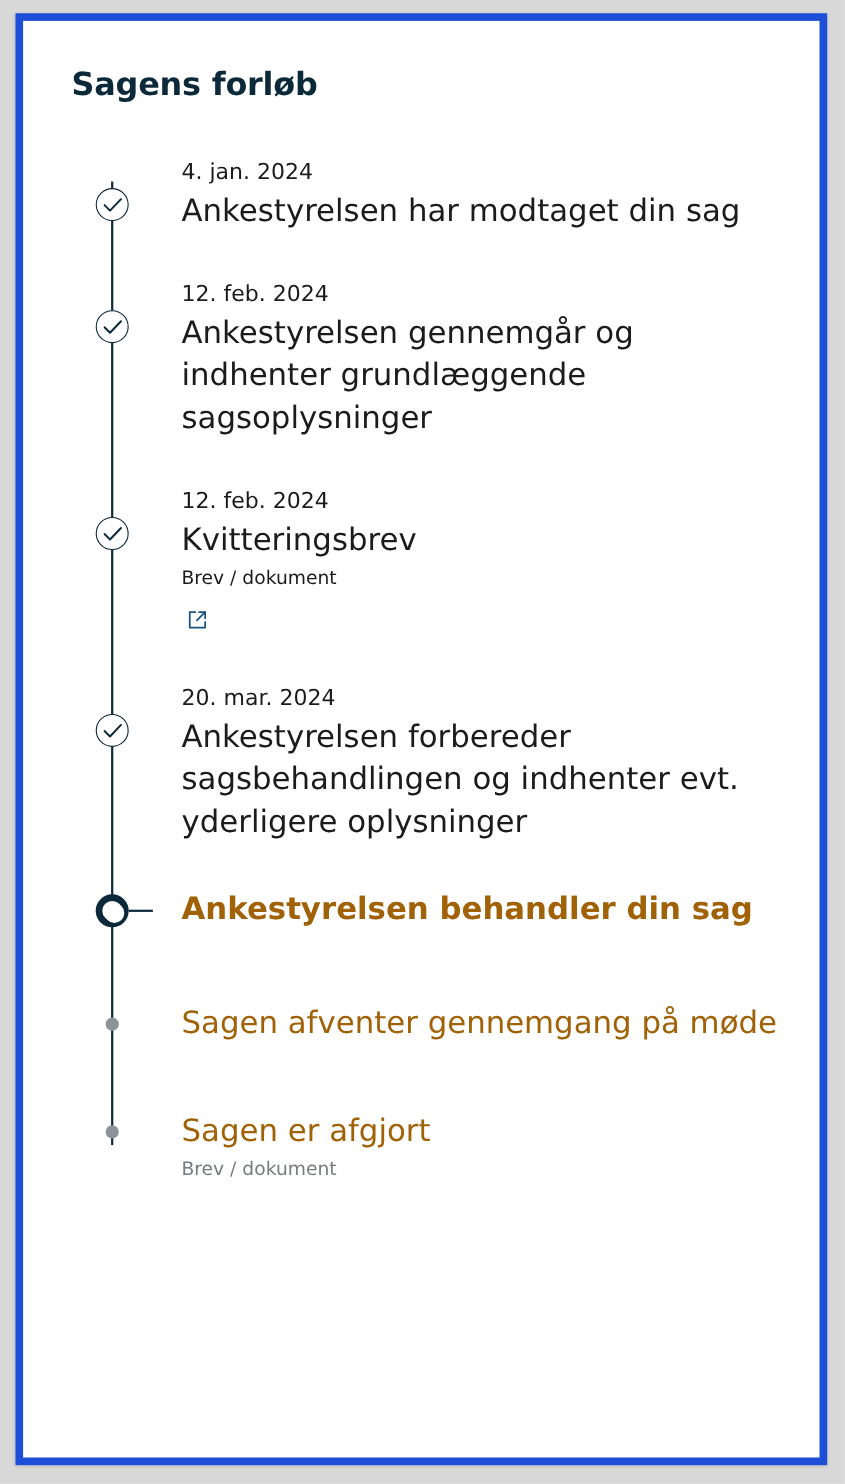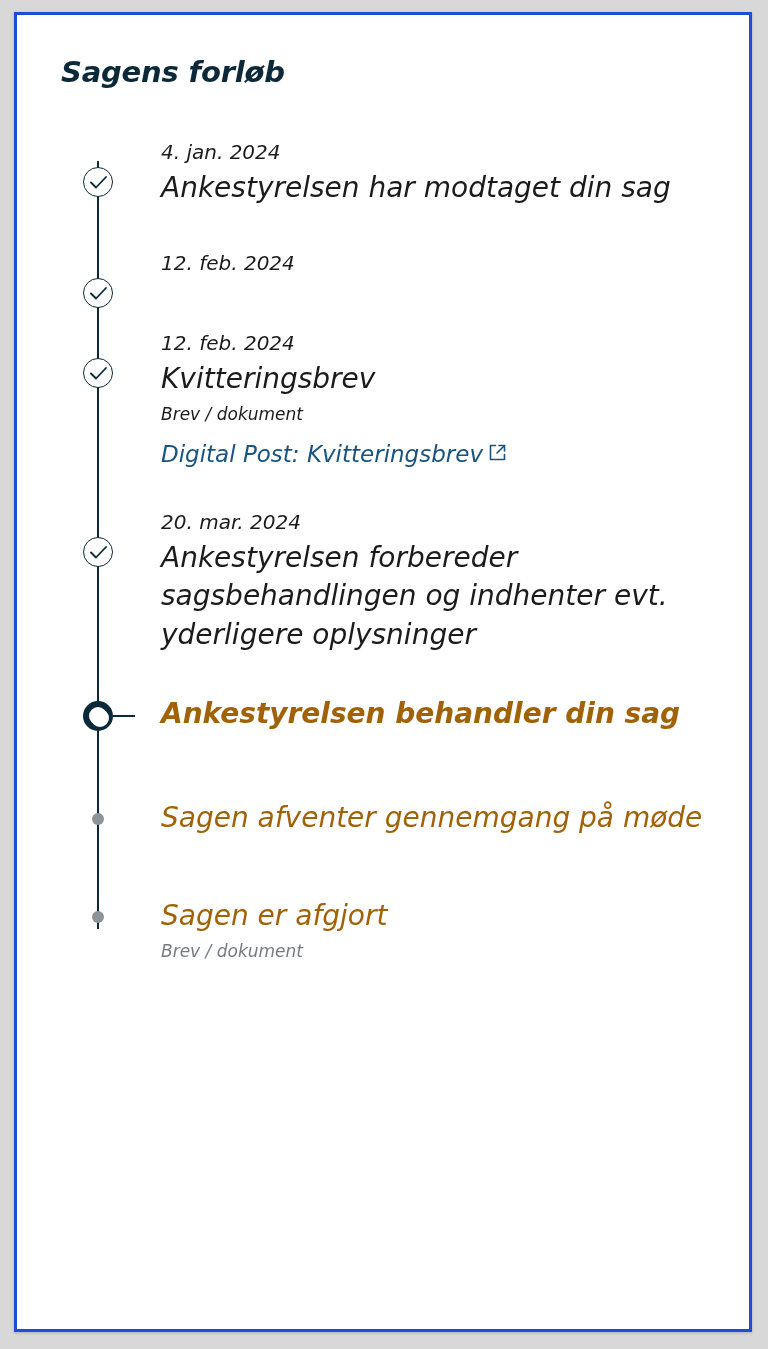--- a/index.html
+++ b/index.html
@@ -13,24 +13,23 @@
     font-family: "DejaVu Sans", "Liberation Sans", sans-serif;
     overflow: hidden;
   }
   .page-frame {
     position: absolute;
     left: 14px;
     top: 12px;
     width: 738px;
     height: 1320px;
     background: #ffffff;
-    border: 3px solid #1d4ed8;
+    border: 7px solid #1d4ed8;
     box-shadow: 0 1px 3px rgba(0,0,0,0.18);
     box-sizing: border-box;
-    font-style: italic;
   }
   .card {
     position: absolute;
     left: 44px;
     top: 40px;
     right: 30px;
     bottom: 30px;
   }
   .page-title {
     font-size: 29px;
@@ -182,32 +181,33 @@
         <div class="tl-title">Ankestyrelsen har modtaget din sag</div>
       </div>
 
       <div class="tl-item">
         <span class="marker done">
           <svg width="17" height="15" viewBox="0 0 17 15" fill="none" xmlns="http://www.w3.org/2000/svg">
             <path d="M1 7.5L6 12.5L16 2" stroke="#0b2939" stroke-width="1.8" stroke-linecap="round" stroke-linejoin="round"></path>
           </svg>
         </span>
         <div class="tl-date">12. feb. 2024</div>
+        <div class="tl-title">Ankestyrelsen gennemgår og indhenter grundlæggende sagsoplysninger</div>
       </div>
 
       <div class="tl-item">
         <span class="marker done">
           <svg width="17" height="15" viewBox="0 0 17 15" fill="none" xmlns="http://www.w3.org/2000/svg">
             <path d="M1 7.5L6 12.5L16 2" stroke="#0b2939" stroke-width="1.8" stroke-linecap="round" stroke-linejoin="round"></path>
           </svg>
         </span>
         <div class="tl-date">12. feb. 2024</div>
         <div class="tl-title">Kvitteringsbrev</div>
         <div class="tl-sub">Brev / dokument</div>
-        <a class="tl-link" href="#"><span>Digital Post: Kvitteringsbrev</span><span class="ext"><svg width="17" height="17" viewBox="0 0 17 17" fill="none" xmlns="http://www.w3.org/2000/svg">
+        <a class="tl-link" href="#"><span class="ext"><svg width="17" height="17" viewBox="0 0 17 17" fill="none" xmlns="http://www.w3.org/2000/svg">
                 <path d="M6.5 1.5H1.5V15.5H15.5V10.5" stroke="#19537f" stroke-width="1.6" stroke-linecap="round" stroke-linejoin="round"></path>
                 <path d="M10 1.5H15.5V7" stroke="#19537f" stroke-width="1.6" stroke-linecap="round" stroke-linejoin="round"></path>
                 <path d="M15.5 1.5L8 9" stroke="#19537f" stroke-width="1.6" stroke-linecap="round" stroke-linejoin="round"></path>
               </svg></span></a>
       </div>
 
       <div class="tl-item">
         <span class="marker done">
           <svg width="17" height="15" viewBox="0 0 17 15" fill="none" xmlns="http://www.w3.org/2000/svg">
             <path d="M1 7.5L6 12.5L16 2" stroke="#0b2939" stroke-width="1.8" stroke-linecap="round" stroke-linejoin="round"></path>

